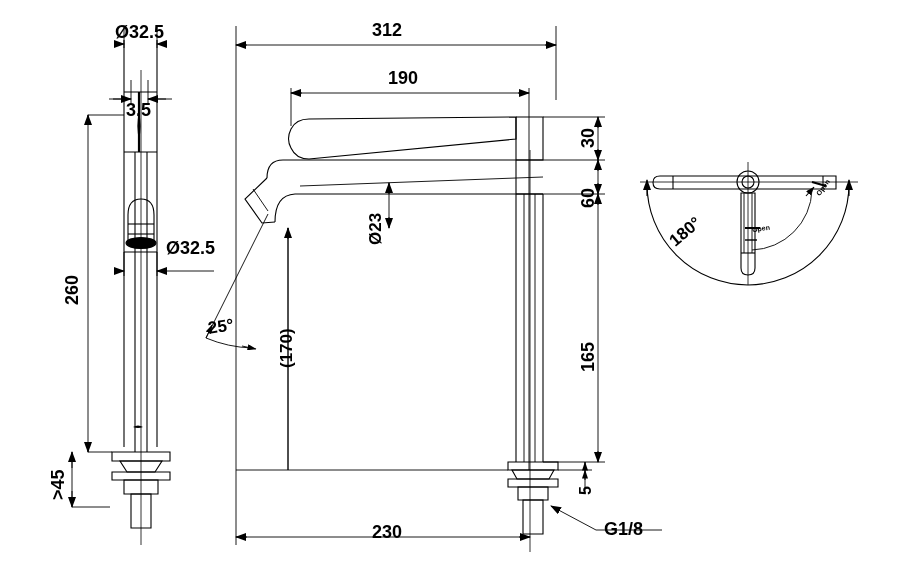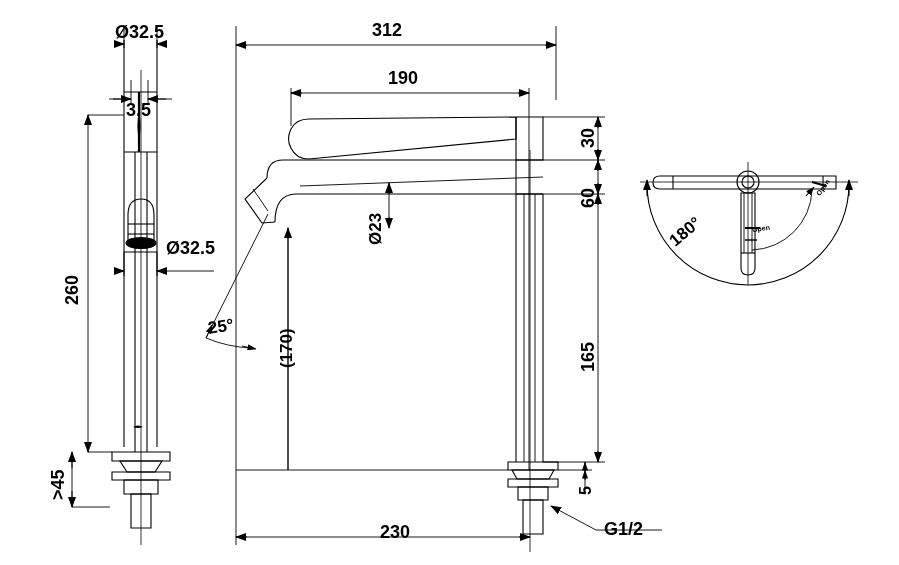--- a/index.html
+++ b/index.html
@@ -233,21 +233,21 @@
 <div class="lbl d18 rot90" style="left:48px;top:500px;">&gt;45</div>
 
 <div class="lbl d18" style="left:372px;top:20px;">312</div>
 <div class="lbl d18" style="left:388px;top:68px;">190</div>
 <div class="lbl d18 rot90" style="left:578px;top:148px;">30</div>
 <div class="lbl d18 rot90" style="left:578px;top:208px;">60</div>
 <div class="lbl d17 rot90" style="left:366px;top:245px;">Ø23</div>
 <div class="lbl d17 rot90" style="left:277px;top:368px;">(170)</div>
 <div class="lbl d18 rot90" style="left:578px;top:372px;">165</div>
 <div class="lbl d16 rot90" style="left:577px;top:495px;">5</div>
-<div class="lbl d18" style="left:380px;top:522px;">230</div>
+<div class="lbl d18" style="left:372px;top:522px;">230</div>
 <div class="lbl d17" style="left:208px;top:317px;transform:rotate(-8deg);">25°</div>
-<div class="lbl d18" style="left:604px;top:519px;">G1/2</div>
+<div class="lbl d18" style="left:604px;top:519px;">G1/8</div>
 
 <div class="lbl d17" style="left:668px;top:222px;transform:rotate(-40deg);">180°</div>
 <div class="lbl d7" style="left:814px;top:184px;transform:rotate(-55deg);">Open</div>
 <div class="lbl d7" style="left:752px;top:225px;transform:rotate(-8deg);">Open</div>
 
 </div>
 
 </body></html>

